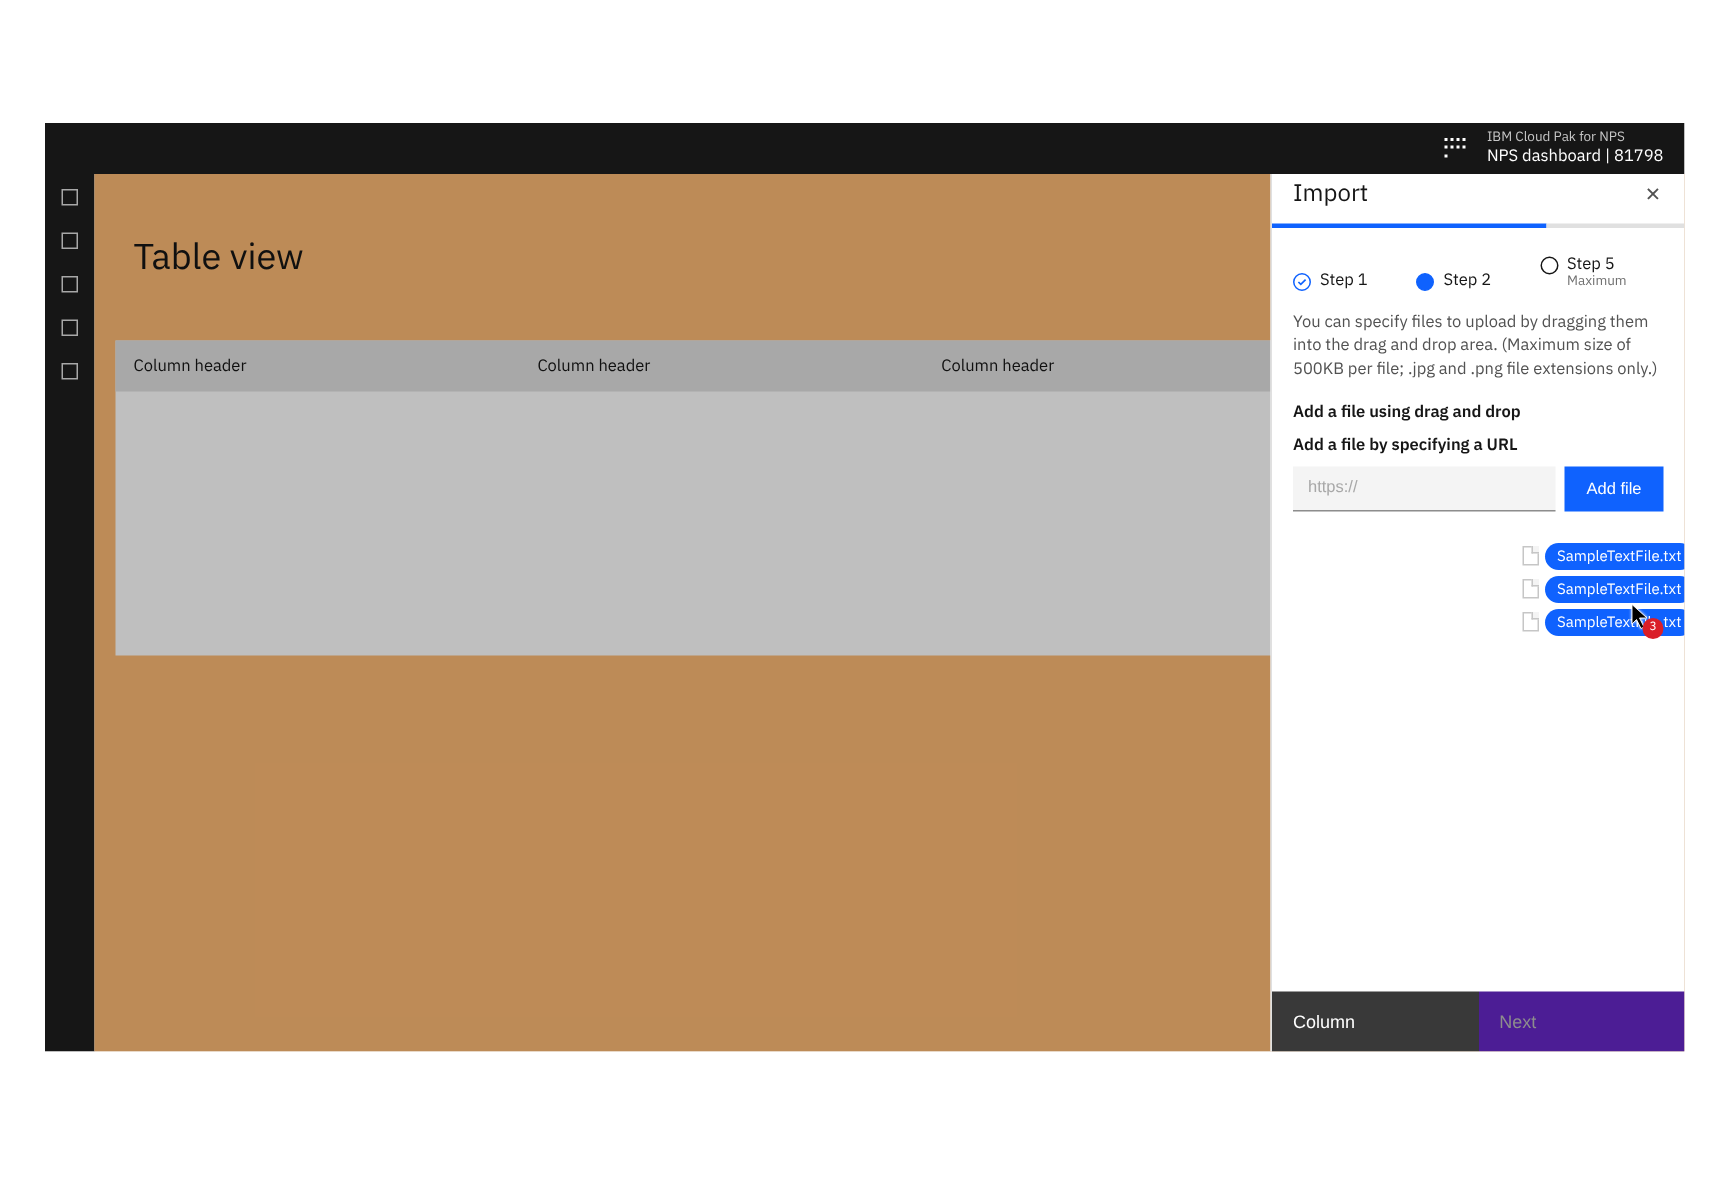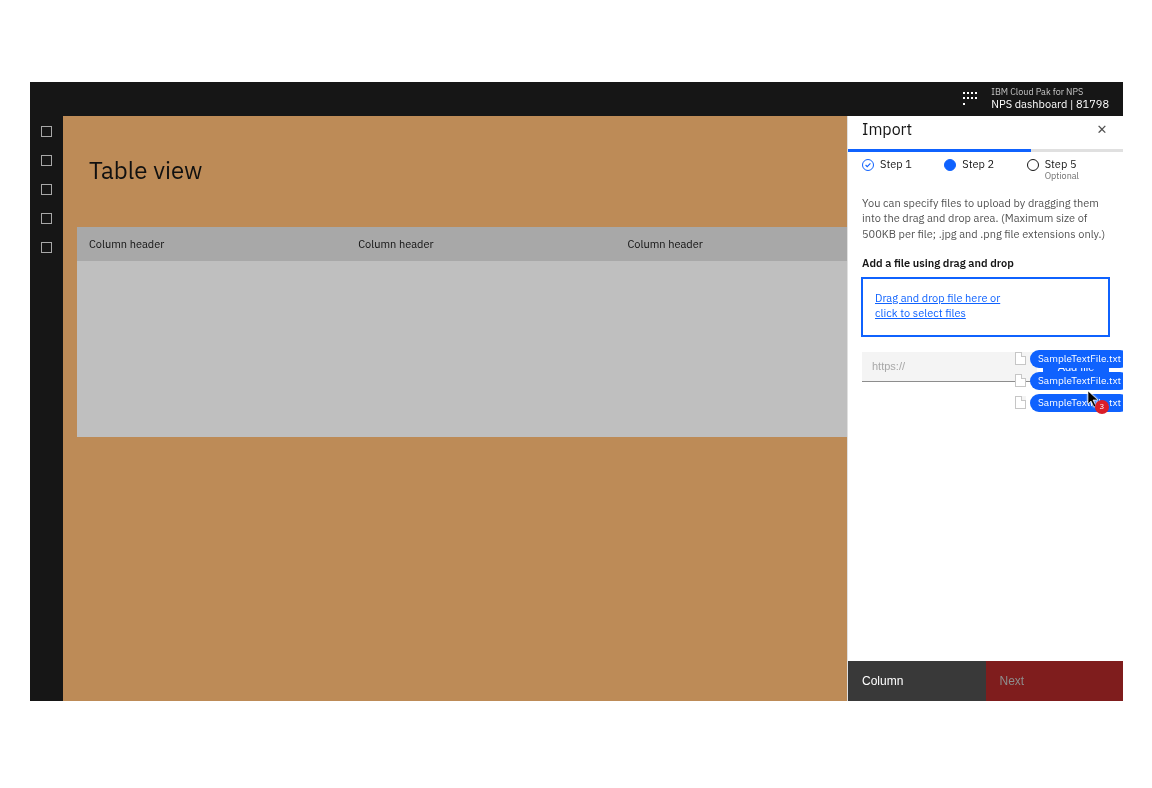--- a/index.html
+++ b/index.html
@@ -122,22 +122,23 @@
   .panel-title { font-size: 16px; color: #161616; }
   .panel-close { width: 14px; height: 14px; font-size: 13px; color: #525252; cursor: pointer; display:flex;align-items:center;justify-content:center;}
   .progress-strip {
     height: 3px;
     display: flex;
   }
   .progress-strip .seg { flex: 1; height: 3px; background: #e0e0e0; }
   .progress-strip .seg.done { background: #0f62fe; }
   .steps-row {
     display: flex;
-    padding: 6px 14px 0 14px;
+    padding: 18px 14px 0 14px;
     gap: 0;
+    align-items: flex-end;
   }
   .step { flex:1; display:flex; align-items:flex-start; gap:6px; font-size: 11px; color: #161616; }
   .step .circ {
     width: 12px; height: 12px; border-radius: 50%;
     border: 1px solid #0f62fe;
     display:flex;align-items:center;justify-content:center;
     flex-shrink:0; margin-top:1px;
   }
   .step.completed .circ { border-color:#0f62fe; }
   .step.completed .circ svg { width:8px;height:8px; }
@@ -180,21 +181,21 @@
   }
   
   .panel-footer {
     height: 40px;
     display:flex;
   }
   .panel-footer button {
     flex:1; border:none; font-size:12px; cursor:pointer; text-align:left; padding-left:14px;
   }
   .btn-cancel { background:#393939; color:#fff; }
-  .btn-next { background:#7f1d1d; color:#8d8d8d; cursor:not-allowed; }
+  .btn-next { background:#4c1d95; color:#8d8d8d; cursor:not-allowed; }
   
   
   .drag-files {
     position: absolute;
     top: 168px;
     right: -6px;
     z-index: 20;
     display:flex; flex-direction:column; gap:4px; align-items:flex-end;
   }
   .file-pill {
@@ -293,33 +294,31 @@
         <div class="step current">
           <div class="circ"></div>
           <div class="labels">
               <span>Step 2</span>
             </div>
         </div>
         <div class="step upcoming">
           <div class="circ"></div>
           <div class="labels">
             <span>Step 5</span>
-            <span class="sub">Optional</span>
+            <span class="sub">Maximum</span>
           </div>
         </div>
       </div>
 
       <div class="panel-body">
         <div class="desc">You can specify files to upload by dragging them into the drag and drop area. (Maximum size of 500KB per file; .jpg and .png file extensions only.)</div>
 
         <div class="field-label">Add a file using drag and drop</div>
-        <div class="drop-zone">
-          <a>Drag and drop file here or click to select files</a>
-        </div>
-
+
+        <div class="field-label">Add a file by specifying a URL</div>
         <div class="url-row">
           <input class="url-input" placeholder="https://" style="">
           <button class="add-file-btn">Add file</button>
         </div>
 
         <div class="drag-files">
           <div class="file-pill">
             <span class="doc-icon"></span>
             <span class="pill">SampleTextFile.txt</span>
           </div>

